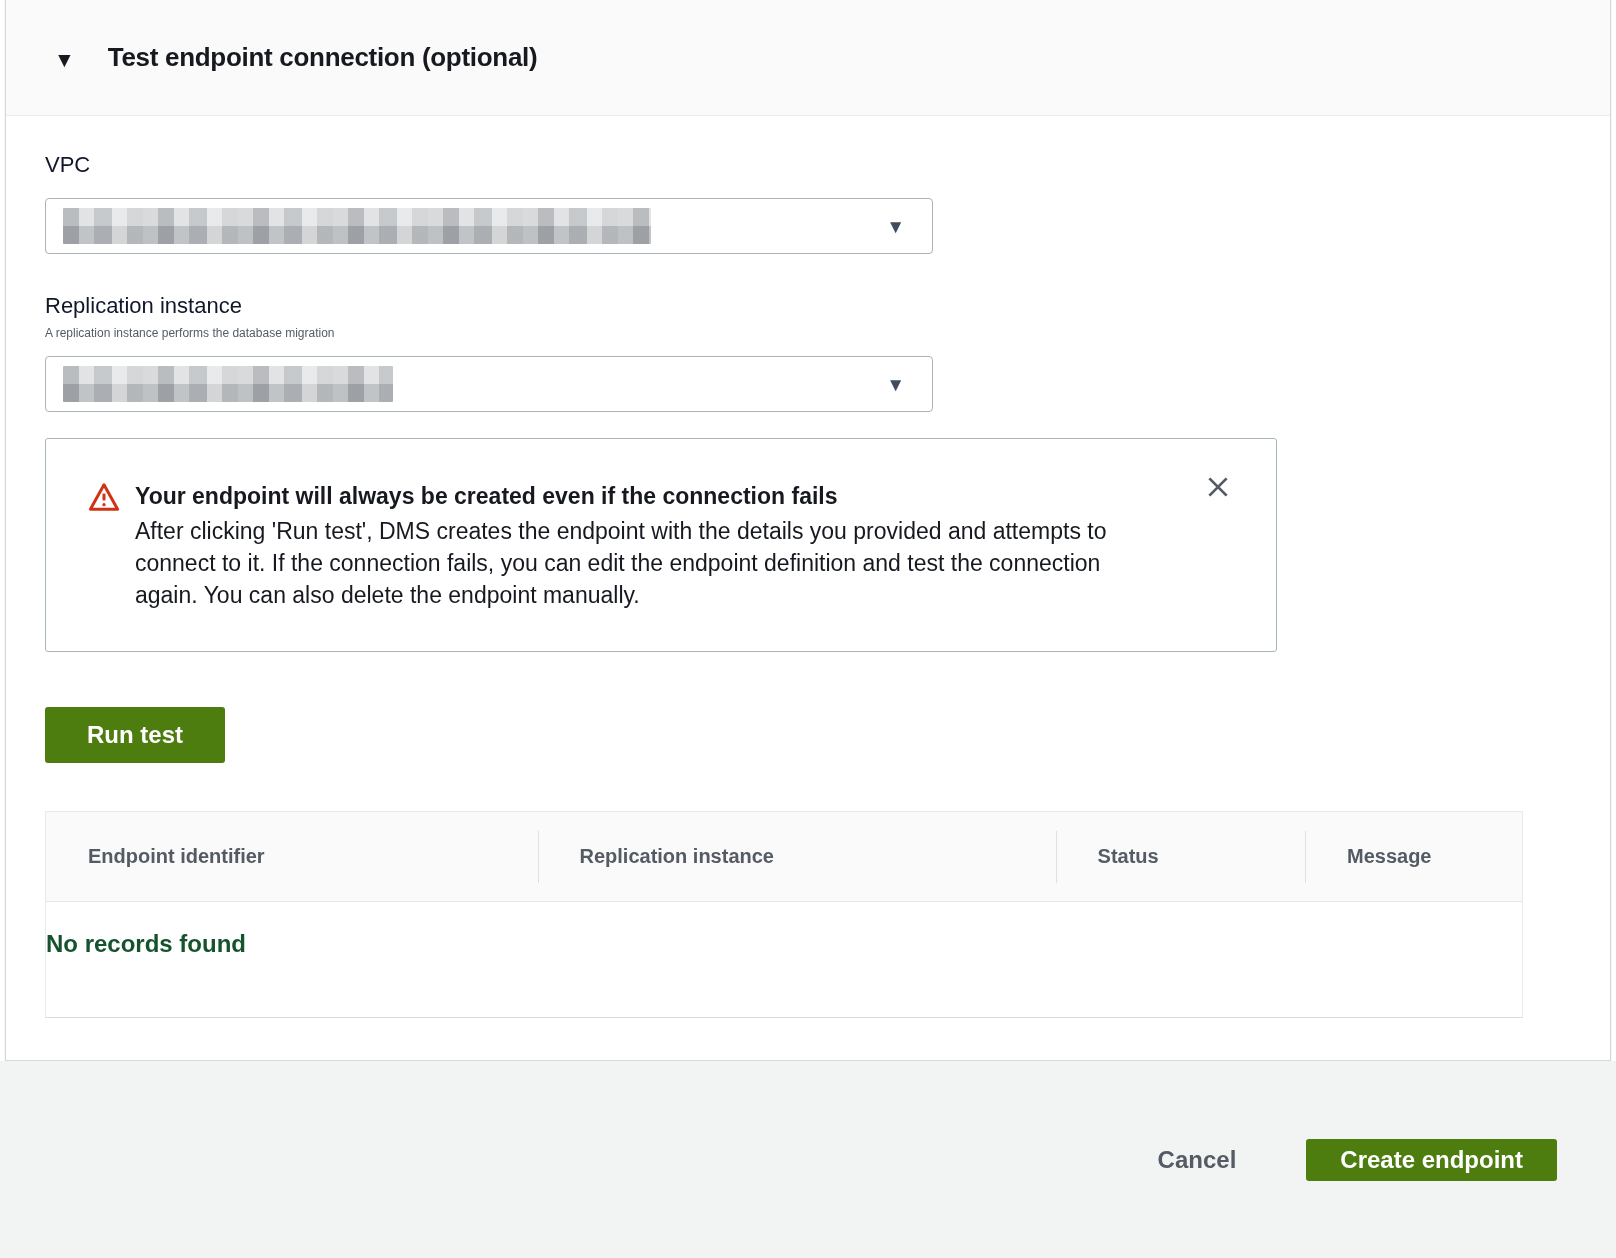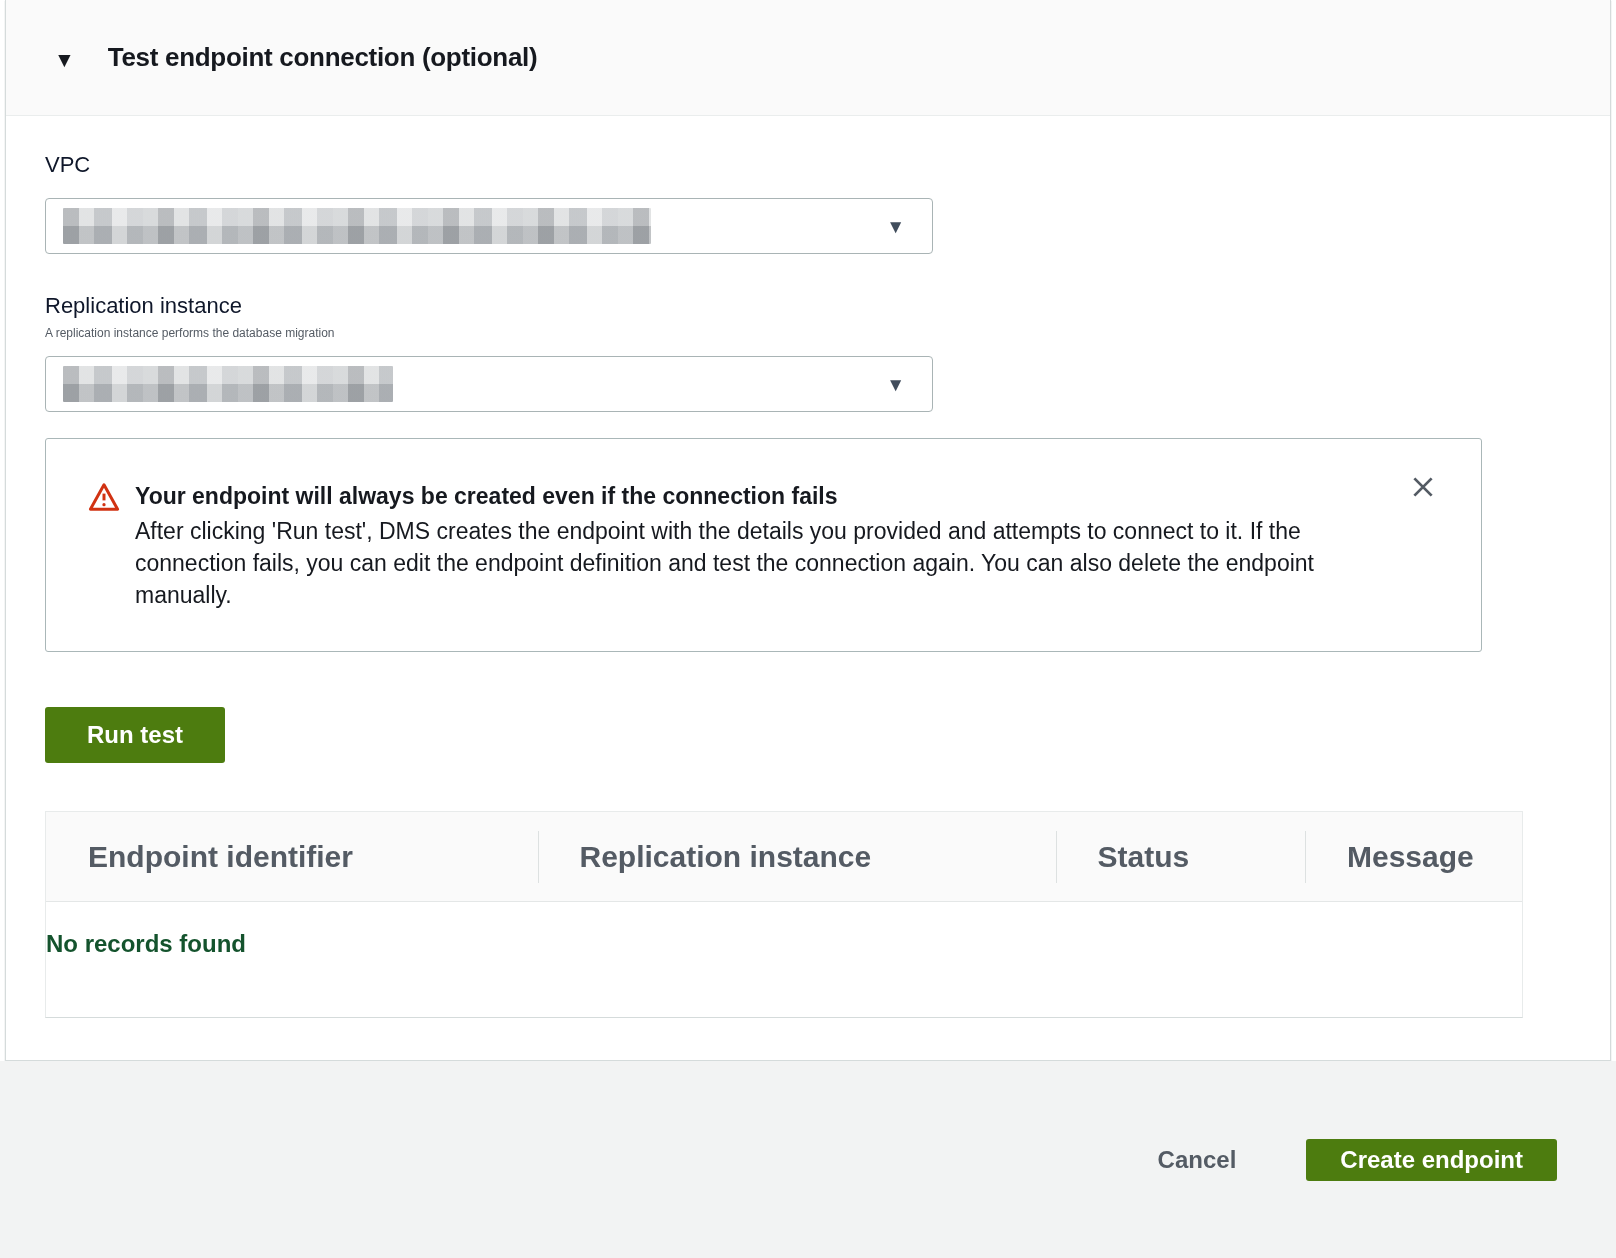--- a/index.html
+++ b/index.html
@@ -71,21 +71,21 @@
       repeating-linear-gradient(0deg,
         rgba(106,112,118,0.28) 0 18px,
         rgba(255,255,255,0.42) 18px 36px);
   }
   .redacted-vpc { width: 588px; }
   .redacted-repl { width: 330px; }
 
   
   .alert {
     margin-top: 26px;
-    width: 1437px;
+    width: 1232px;
     border: 1px solid #aab7b8;
     border-radius: 3px;
     background: #fff;
     padding: 38px 110px 40px 41px;
     position: relative;
     display: flex;
     gap: 14px;
   }
   .alert-icon { flex: 0 0 34px; padding-top: 2px; }
   .alert-title { font-size: 23px; font-weight: 700; line-height: 38px; color: #16191f; }
@@ -114,21 +114,21 @@
   }
   .thead {
     display: grid;
     grid-template-columns: 33.3% 35.1% 16.9% 14.7%;
     align-items: center;
     height: 90px;
     background: #fafafa;
     border-bottom: 1px solid #e4e7e7;
   }
   .th {
-    font-size: 30px; font-weight: 700; color: #545b64;
+    font-size: 20px; font-weight: 700; color: #545b64;
     padding-left: 42px;
     position: relative;
     white-space: nowrap;
   }
   .th + .th::before {
     content: "";
     position: absolute; left: 0; top: 50%;
     transform: translateY(-50%);
     width: 1px; height: 52px;
     background: #dde1e1;

